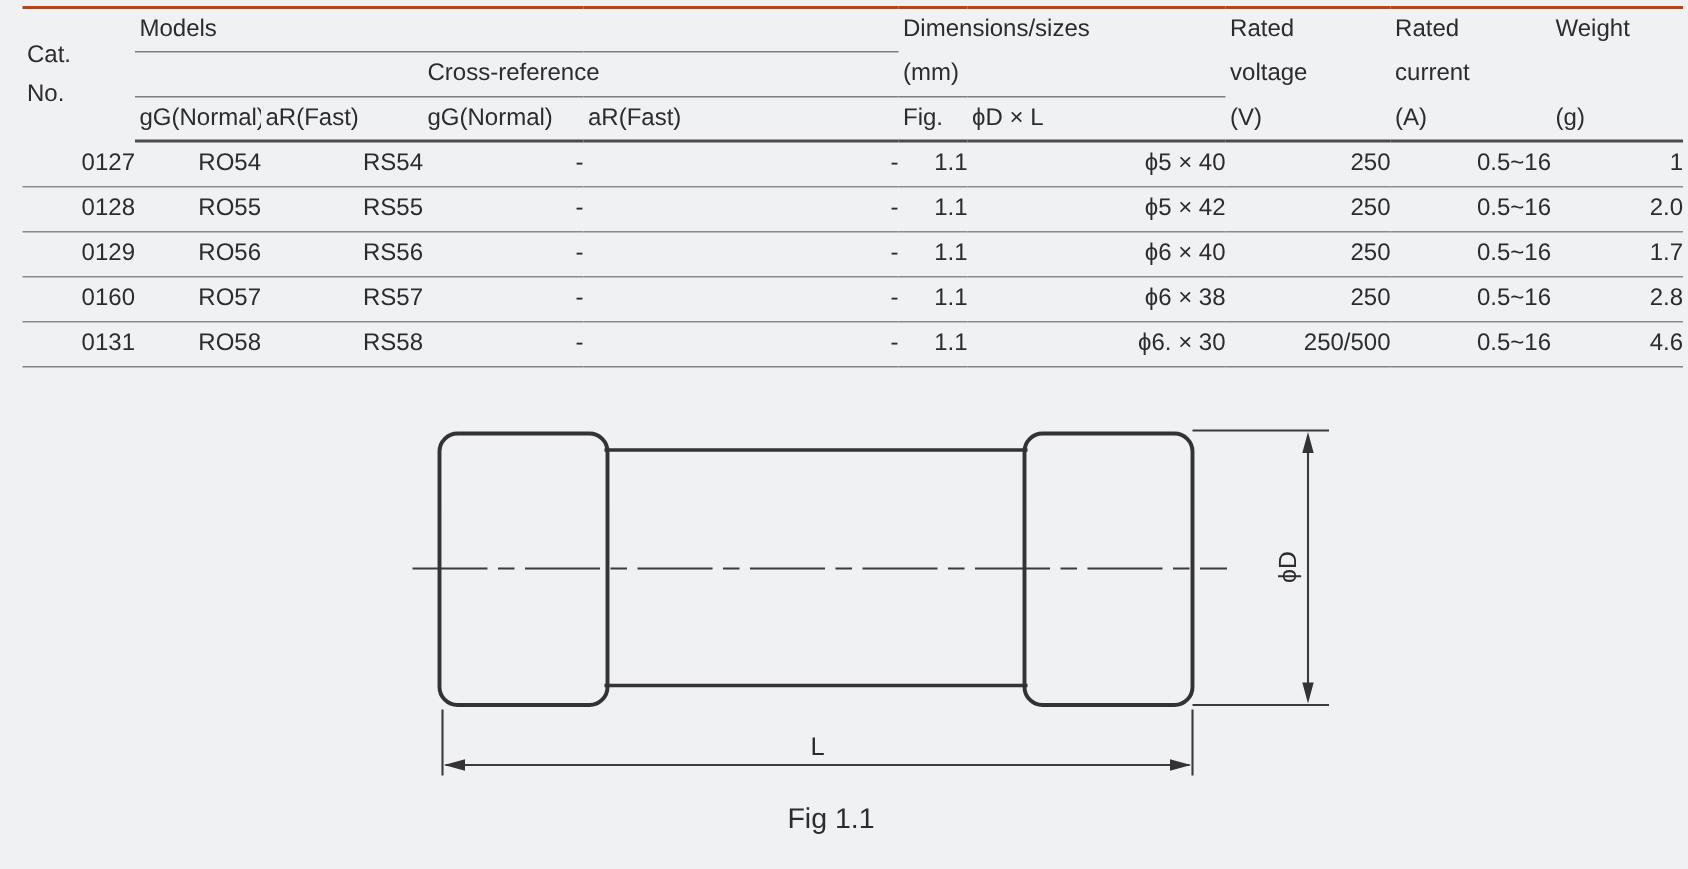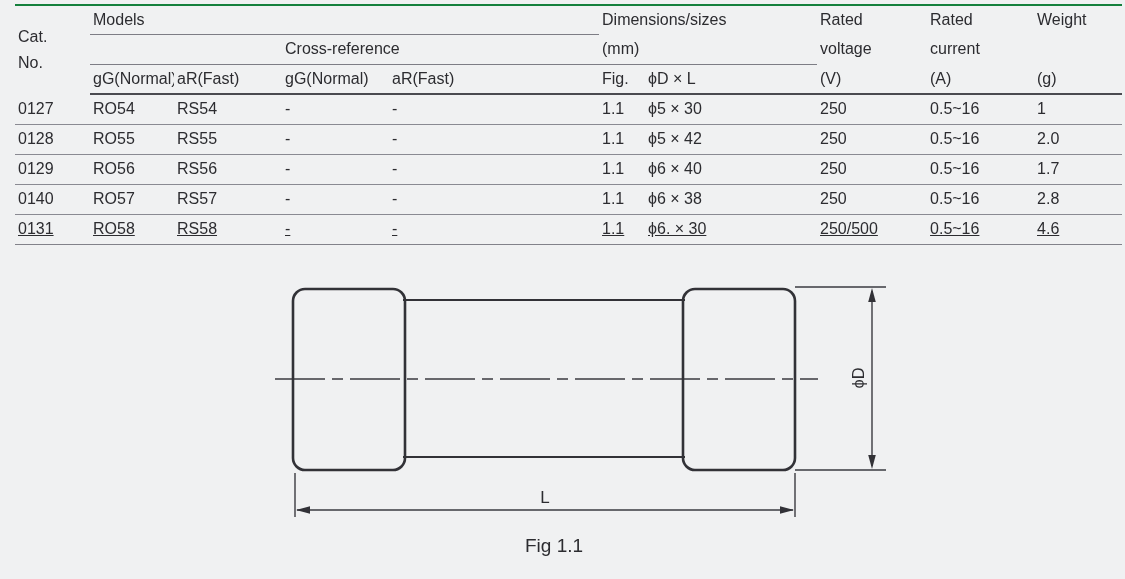--- a/index.html
+++ b/index.html
@@ -17,32 +17,33 @@
     border-collapse:collapse;table-layout:fixed;
     font-size:16px;color:#2c2c30;
   }
   table.spec td{
     padding:0 0 0 3px;vertical-align:middle;white-space:nowrap;
     overflow:hidden;
   }
   tr.h1{height:29px;}
   tr.h2{height:30px;}
   tr.h3{height:30px;}
-  tr.h1 td{border-top:2px solid #15803d;}
+  tr.h1 td{border-top:2px solid #c2410c;}
   td.catcell{vertical-align:top;line-height:26px;padding-top:4px;}
   td.group-underline{border-bottom:1px solid #7d7d85;}
   td.xref-label{padding-left:47px;}
   td.dim-mm{border-bottom:1px solid #7d7d85;}
   tr.h3 td{border-bottom:2px solid #4a4a50;}
   tr.datarow{height:30px;}
   tr.datarow td{
     border-bottom:1px solid #8a8a92;
     box-shadow:0 1px 0 rgba(255,255,255,0.85);
+    text-align:right;
   }
-  tr.datarow.last td{border-bottom:1px solid #82828a;text-decoration:underline;}
+  tr.datarow.last td{border-bottom:1px solid #82828a;}
   td.pad28{padding-left:28px;}
 
   svg text{
     font-family:"Liberation Sans","DejaVu Sans",sans-serif;
     fill:#2c2c30;
   }
   .fig-svg{position:absolute;left:0;top:245px;}
 </style>
 </head>
 <body>
@@ -94,21 +95,21 @@
         <td>(g)</td>
       </tr>
 
       <tr class="datarow">
         <td>0127</td>
         <td>RO54</td>
         <td>RS54</td>
         <td>-</td>
         <td class="pad28">-</td>
         <td>1.1</td>
-        <td>ϕ5 × 30</td>
+        <td>ϕ5 × 40</td>
         <td>250</td>
         <td>0.5~16</td>
         <td>1</td>
       </tr>
       <tr class="datarow">
         <td>0128</td>
         <td>RO55</td>
         <td>RS55</td>
         <td>-</td>
         <td class="pad28">-</td>
@@ -124,21 +125,21 @@
         <td>RS56</td>
         <td>-</td>
         <td class="pad28">-</td>
         <td>1.1</td>
         <td>ϕ6 × 40</td>
         <td>250</td>
         <td>0.5~16</td>
         <td>1.7</td>
       </tr>
       <tr class="datarow">
-        <td>0140</td>
+        <td>0160</td>
         <td>RO57</td>
         <td>RS57</td>
         <td>-</td>
         <td class="pad28">-</td>
         <td>1.1</td>
         <td>ϕ6 × 38</td>
         <td>250</td>
         <td>0.5~16</td>
         <td>2.8</td>
       </tr>

